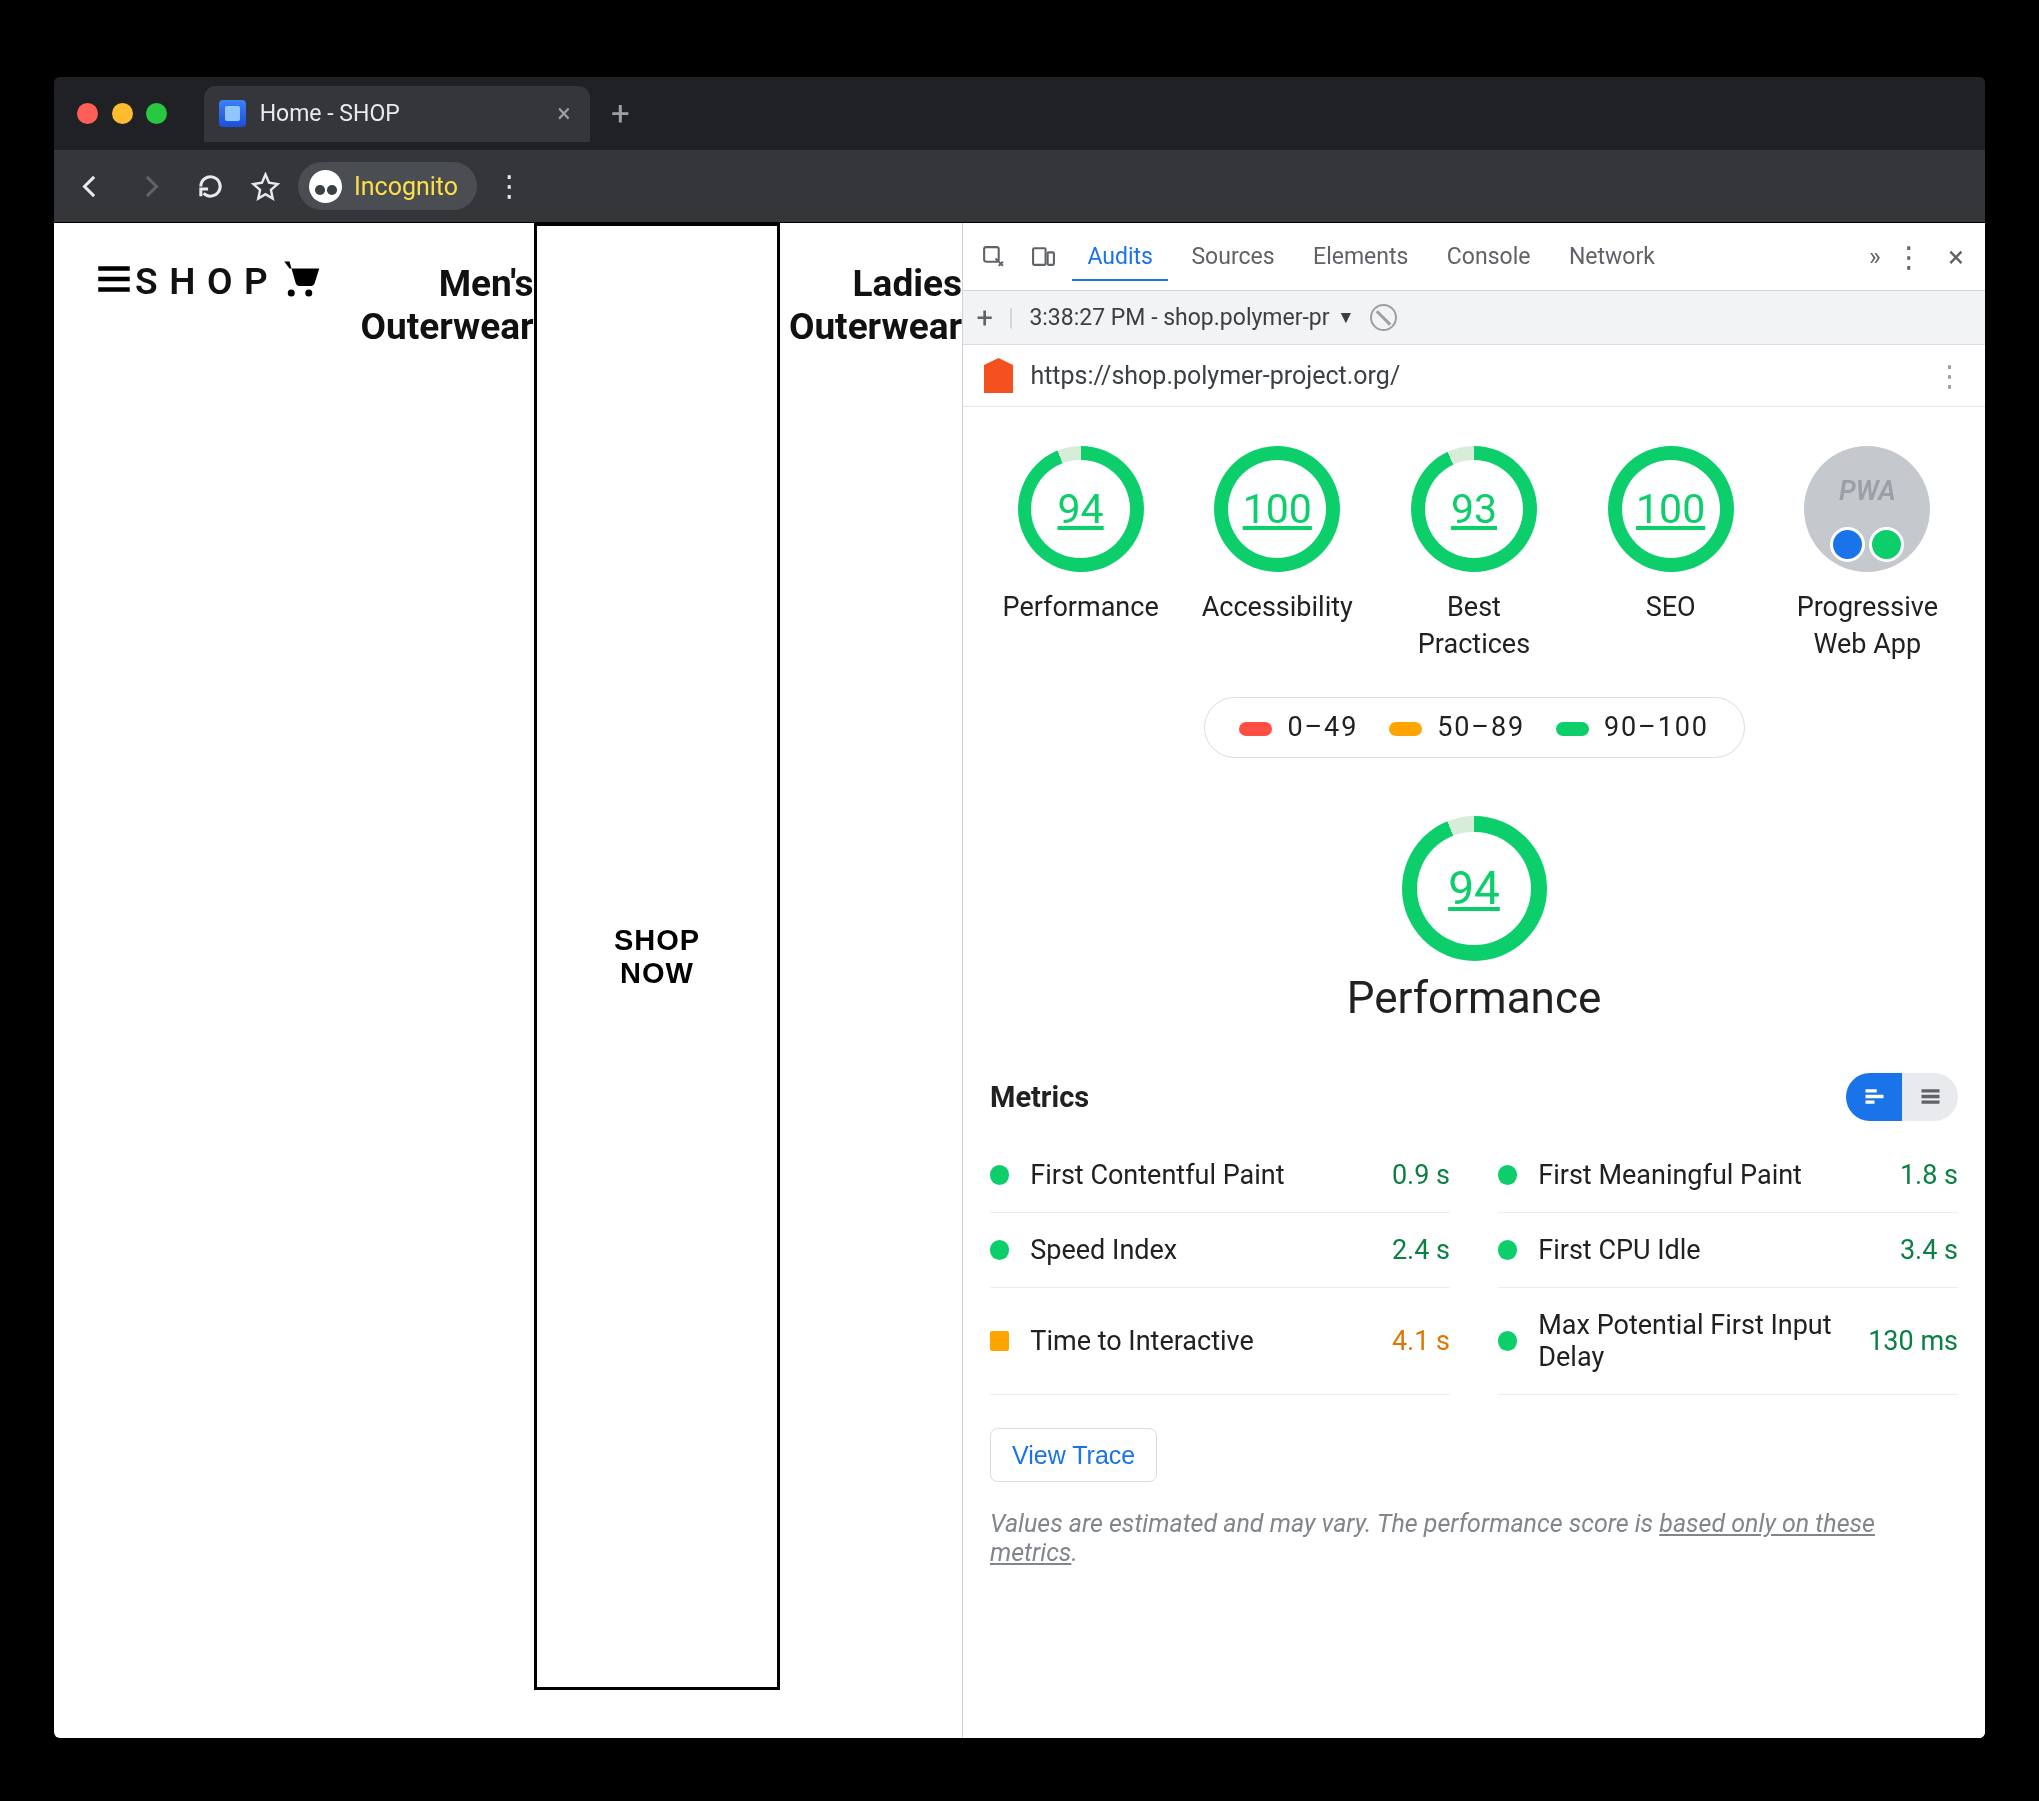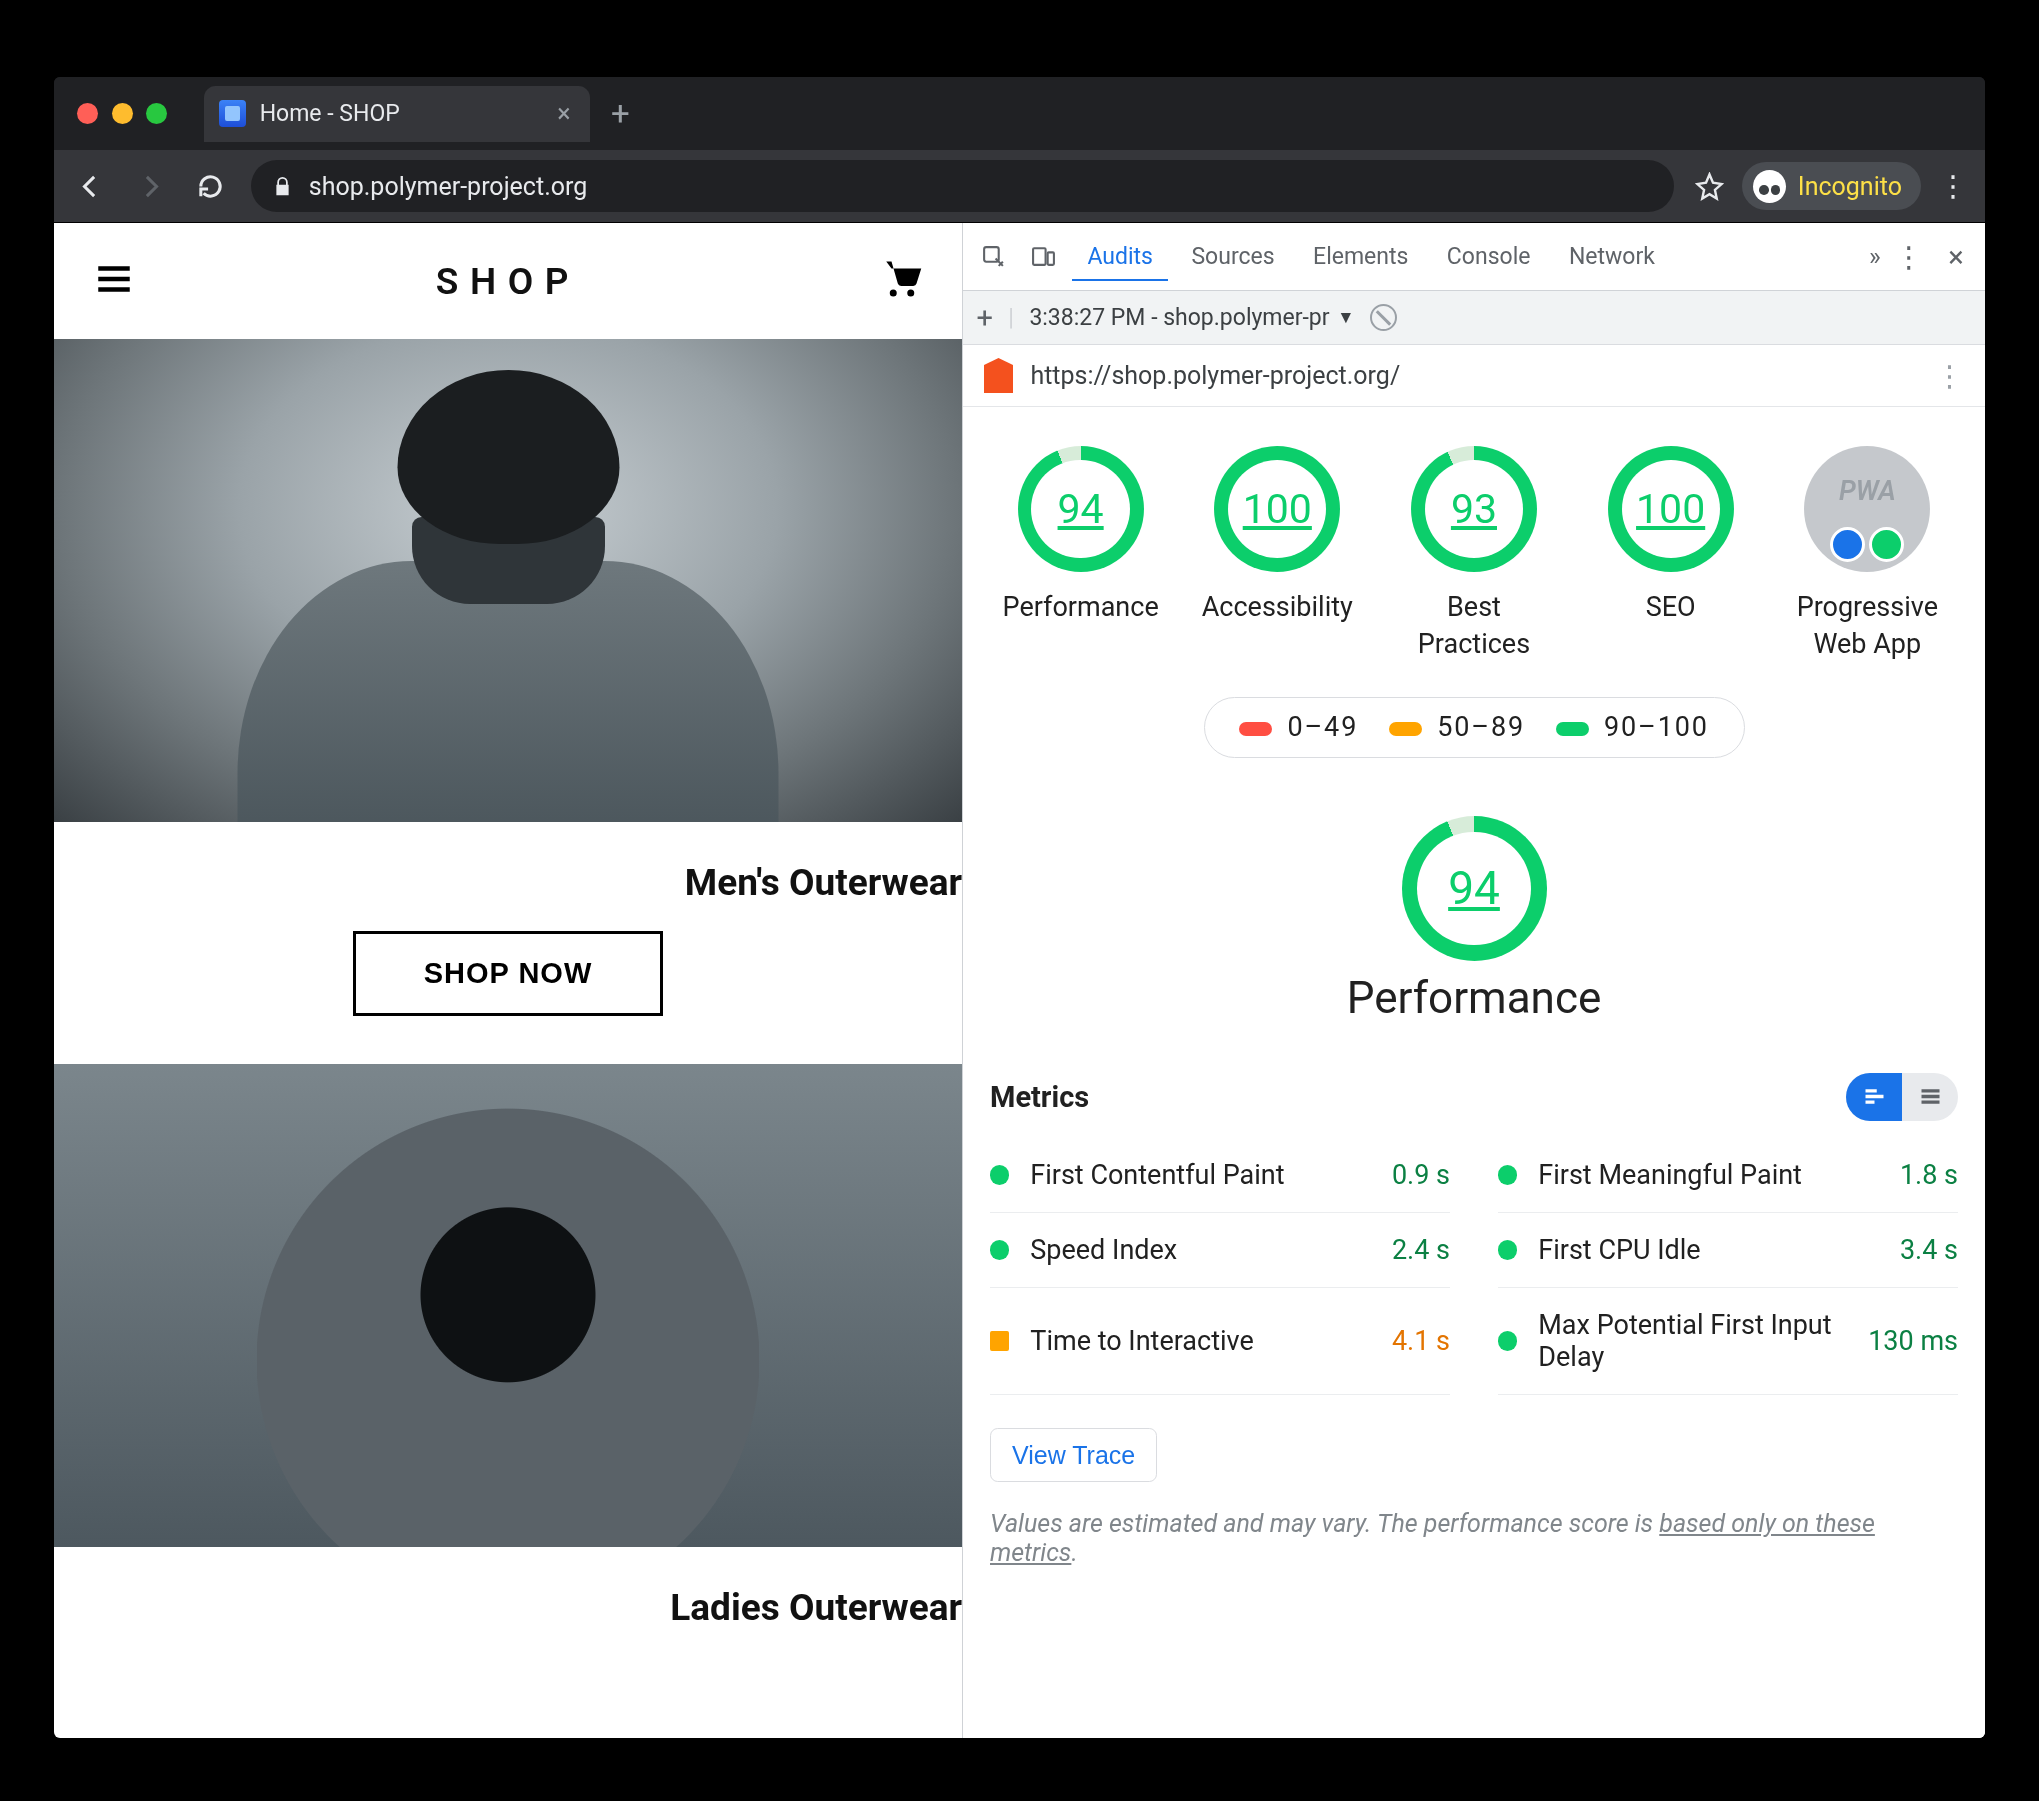--- a/index.html
+++ b/index.html
@@ -105,21 +105,21 @@
     flex: 1;
     display: flex;
     background: #fff;
     overflow: hidden;
   }
 
   
   .page {
     width: 908px;
     display: flex;
-    flex-direction: column;
+    flex-direction: row;
     overflow: hidden;
   }
   .page-header {
     height: 116px;
     display: flex;
     align-items: center;
     justify-content: space-between;
     padding: 0 39px;
   }
   .hamburger svg, .cart svg { width: 42px; height: 42px; }
@@ -321,26 +321,20 @@
     </div>
     <div class="nav-icn dim">
       <svg viewBox="0 0 24 24" fill="none" stroke="currentColor" stroke-width="2.5">
           <path d="M9 4l8 8-8 8"></path>
         </svg>
     </div>
     <div class="nav-icn">
       <svg viewBox="0 0 24 24" fill="none" stroke="currentColor" stroke-width="2.5">
           <path d="M4 12a8 8 0 1 1 2.3 5.6M4 20v-6h6"></path>
         </svg>
-    </div>
-    <div class="omnibox">
-      <svg class="lock" viewBox="0 0 24 24" fill="#e8eaed">
-          <path d="M6 10V7a6 6 0 1 1 12 0v3h1v12H5V10h1zm2 0h8V7a4 4 0 1 0-8 0v3z"></path>
-        </svg>
-      <span>shop.polymer-project.org</span>
     </div>
     <div class="addr-actions">
       <svg width="29" height="29" viewBox="0 0 24 24" fill="none" stroke="#e8eaed" stroke-width="2">
           <path d="M12 2l2.9 6.9L22 10l-5.5 4.8L18 22l-6-3.6L6 22l1.5-7.2L2 10l7.1-1.1L12 2z"></path>
         </svg>
       <div class="incog-pill">
         <span class="incog-icon"></span>
         <span>Incognito</span>
       </div>
       <span class="kebab">⋮</span>

